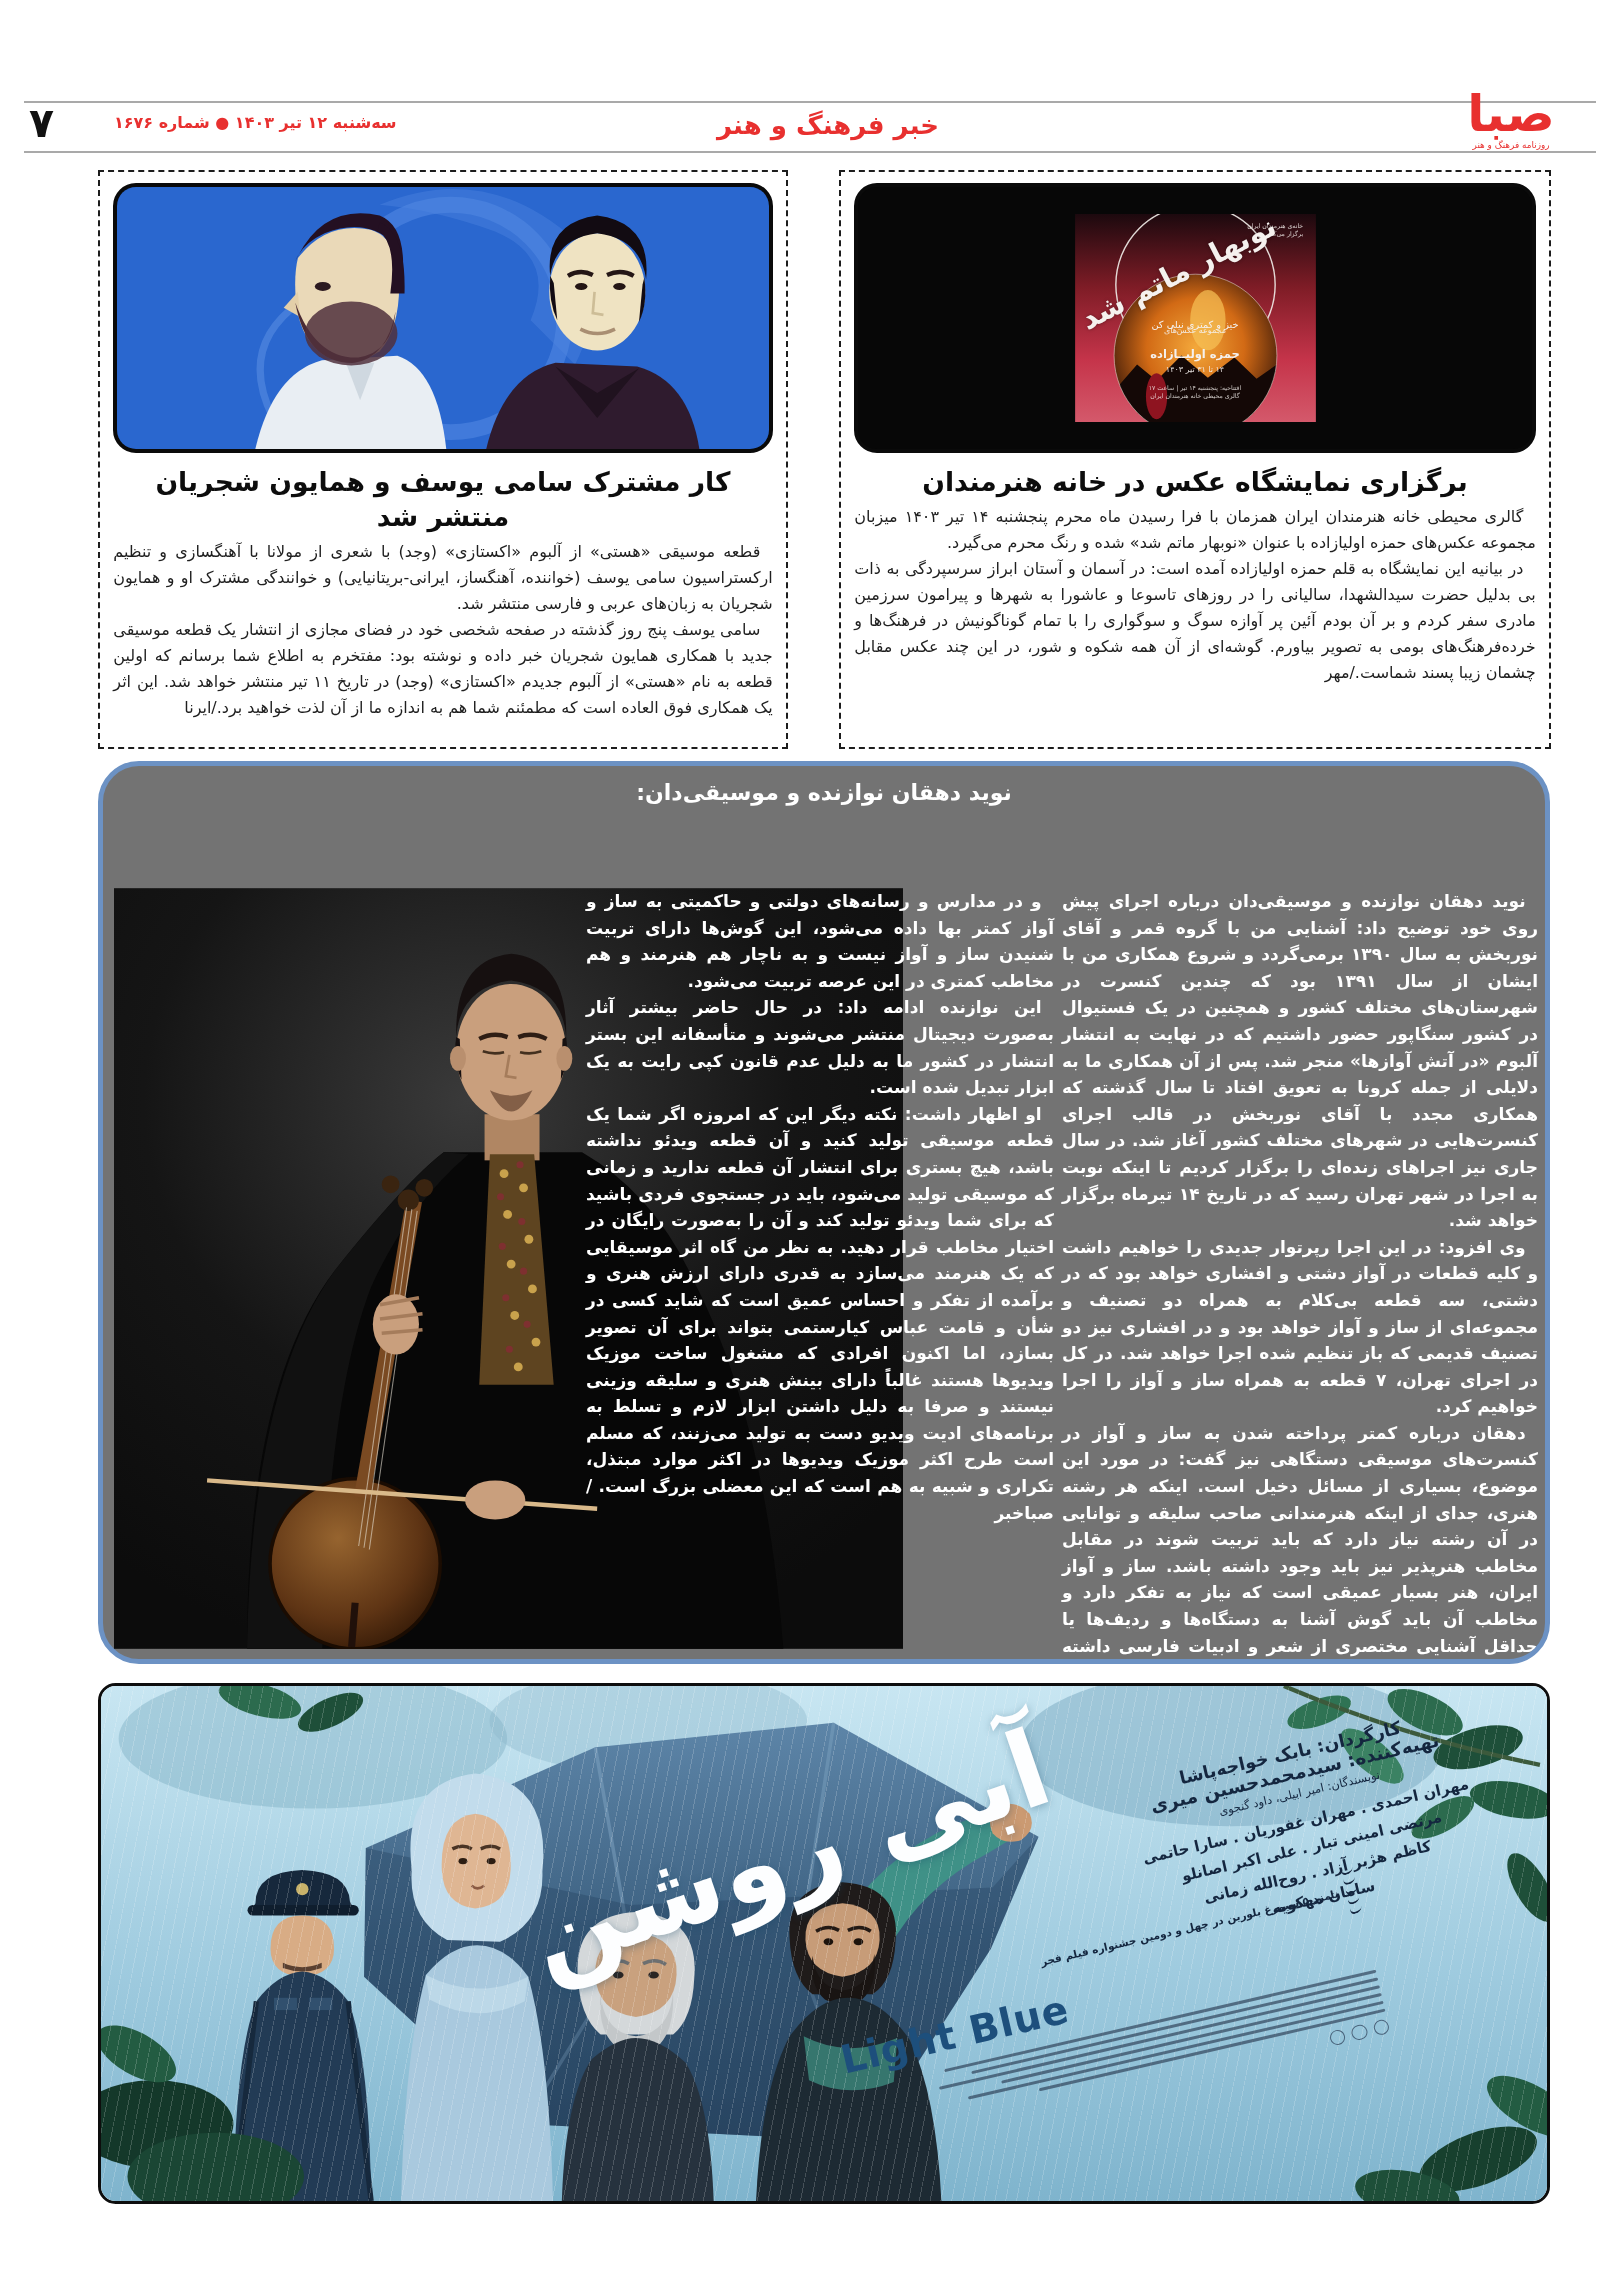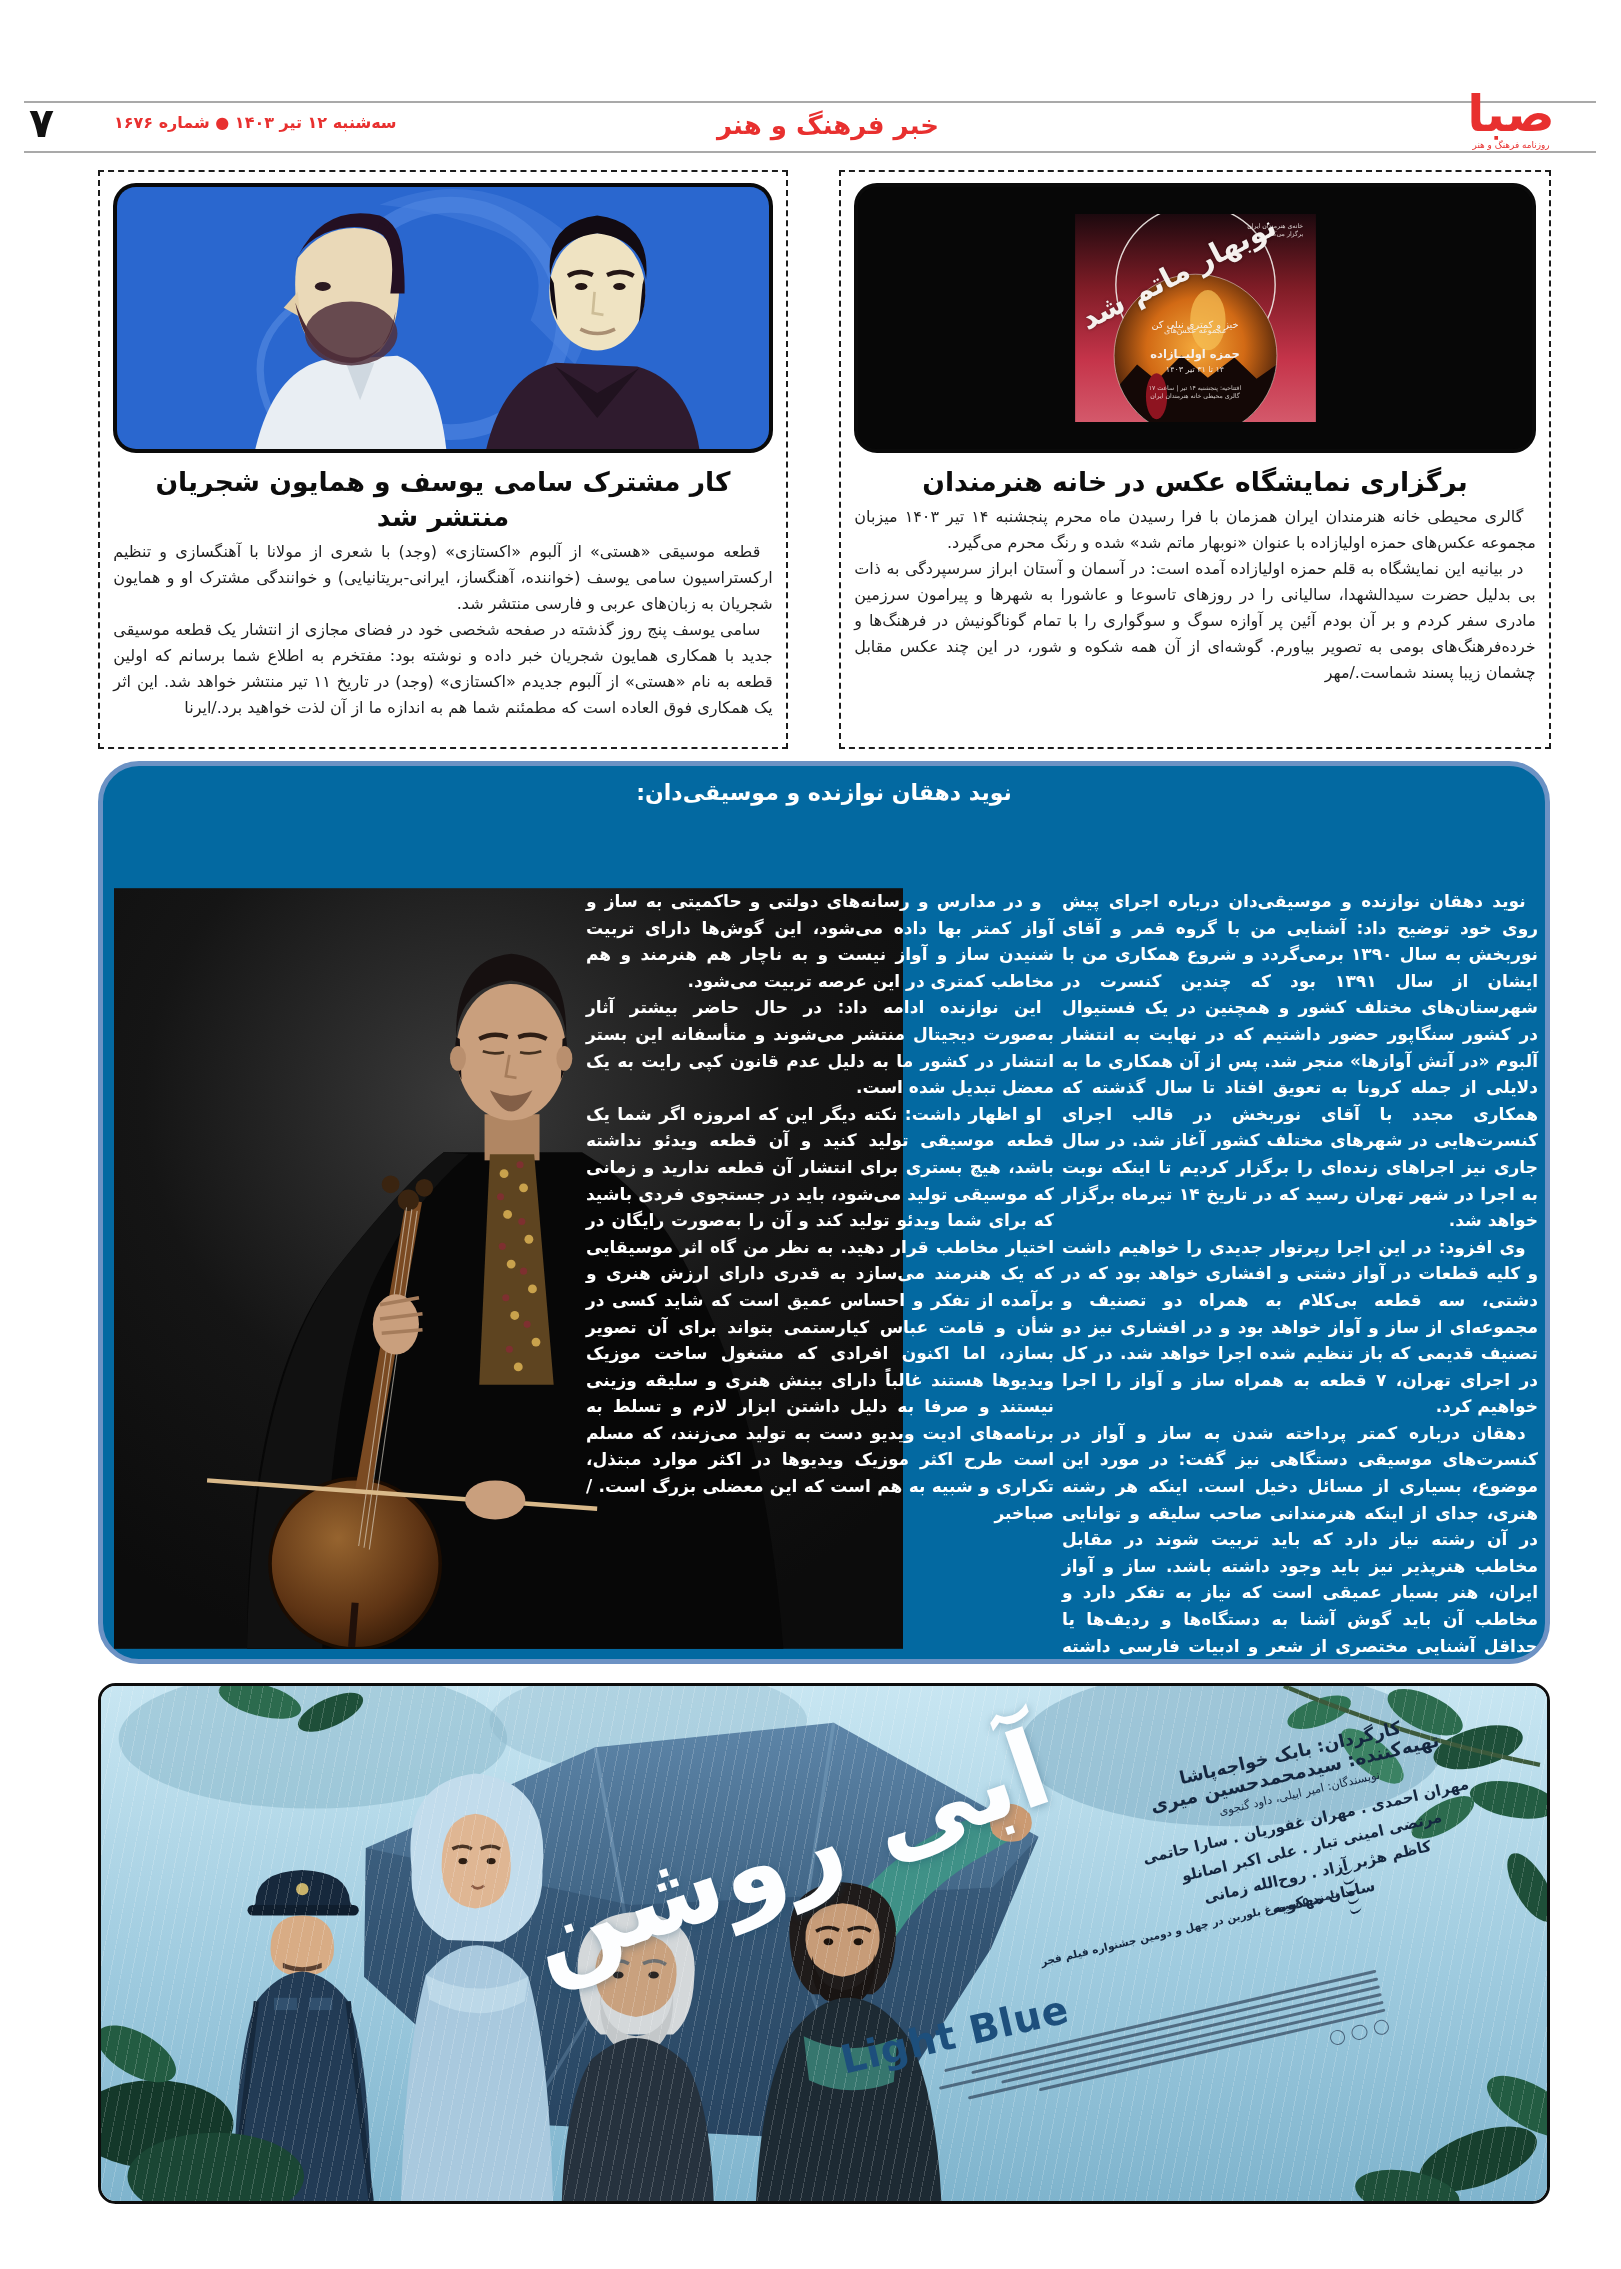--- a/index.html
+++ b/index.html
@@ -31,21 +31,21 @@
   .album-poster svg{position:absolute;inset:0;width:100%;height:100%;}
   .ap-txt{position:absolute;color:#f5f1ee;text-align:center;direction:rtl;white-space:nowrap;}
   .ap-organizer{right:12.4px;top:8.9px;font-size:6.2px;line-height:8px;opacity:.85;text-align:right;}
   .ap-title{left:23px;top:35px;width:186px;font-size:29px;font-weight:bold;transform:rotate(-27deg);text-shadow:0 0 3.5px rgba(0,0,0,.4);}
   .ap-sub{left:32px;top:105px;width:177px;font-size:9.8px;}
   .ap-series{left:32px;top:112px;width:177px;font-size:8px;opacity:.9;}
   .ap-photog{left:32px;top:133px;width:177px;font-size:11.5px;font-weight:bold;}
   .ap-dates{left:32px;top:151px;width:177px;font-size:8px;opacity:.9;}
   .ap-open{left:32px;top:170px;width:177px;font-size:6.2px;line-height:8px;opacity:.8;}
   
-  .feature{position:absolute;left:99px;top:761px;width:1452px;height:903px;background:#0369a1;border:5.3px solid #6c92c4;border-radius:41px;box-sizing:border-box;overflow:hidden;color:#fff;}
+  .feature{position:absolute;left:99px;top:761px;width:1452px;height:903px;background:#737373;border:5.3px solid #6c92c4;border-radius:41px;box-sizing:border-box;overflow:hidden;color:#fff;}
   .feature .kicker{position:absolute;left:0;top:14px;width:100%;text-align:center;font-size:22px;font-weight:bold;}
   .feature .headline{position:absolute;left:0;top:44px;width:100%;text-align:center;font-size:38px;font-weight:bold;}
   .musician{position:absolute;left:10.6px;top:122px;width:789px;height:761px;}
   .fcol{position:absolute;top:122px;font-size:17px;font-weight:bold;line-height:26.6px;text-align:justify;direction:rtl;}
   .fcol p{margin:0;text-indent:12.4px;}
   .fcol.right{left:959px;width:476px;}
   .fcol.mid{left:483px;width:468px;}
   
   .film{position:absolute;left:99px;top:1683px;width:1452px;height:521px;border:3.5px solid #0d0d0d;border-radius:17.7px;box-sizing:border-box;overflow:hidden;}
   .film svg.scene{position:absolute;inset:0;width:100%;height:100%;}
@@ -256,21 +256,21 @@
       <path d="M300,470 L344,462 M300,486 L348,480 M302,502 L348,498" stroke="#a57c5b" stroke-width="4" fill="none"></path>
     </svg>
 
     <div class="fcol right">
       <p>نوید دهقان نوازنده و موسیقی‌دان درباره اجرای پیش روی خود توضیح داد: آشنایی من با گروه قمر و آقای نوربخش به سال ۱۳۹۰ برمی‌گردد و شروع همکاری من با ایشان از سال ۱۳۹۱ بود که چندین کنسرت در شهرستان‌های مختلف کشور و همچنین در یک فستیوال در کشور سنگاپور حضور داشتیم که در نهایت به انتشار آلبوم «در آتش آوازها» منجر شد. پس از آن همکاری ما به دلایلی از جمله کرونا به تعویق افتاد تا سال گذشته که همکاری مجدد با آقای نوربخش در قالب اجرای کنسرت‌هایی در شهرهای مختلف کشور آغاز شد. در سال جاری نیز اجراهای زنده‌ای را برگزار کردیم تا اینکه نوبت به اجرا در شهر تهران رسید که در تاریخ ۱۴ تیرماه برگزار خواهد شد.</p>
       <p>وی افزود: در این اجرا رپرتوار جدیدی را خواهیم داشت و کلیه قطعات در آواز دشتی و افشاری خواهد بود که در دشتی، سه قطعه بی‌کلام به همراه دو تصنیف و مجموعه‌ای از ساز و آواز خواهد بود و در افشاری نیز دو تصنیف قدیمی که باز تنظیم شده اجرا خواهد شد. در کل در اجرای تهران، ۷ قطعه به همراه ساز و آواز را اجرا خواهیم کرد.</p>
       <p>دهقان درباره کمتر پرداخته شدن به ساز و آواز در کنسرت‌های موسیقی دستگاهی نیز گفت: در مورد این موضوع، بسیاری از مسائل دخیل است. اینکه هر رشته هنری، جدای از اینکه هنرمندانی صاحب سلیقه و توانایی در آن رشته نیاز دارد که باید تربیت شوند در مقابل مخاطب هنرپذیر نیز باید وجود داشته باشد. ساز و آواز ایران، هنر بسیار عمیقی است که نیاز به تفکر دارد و مخاطب آن باید گوش آشنا به دستگاه‌ها و ردیف‌ها یا حداقل آشنایی مختصری از شعر و ادبیات فارسی داشته باشد. زمانی که این مسائل وجود ندارد</p>
     </div>
     <div class="fcol mid">
       <p>و در مدارس و رسانه‌های دولتی و حاکمیتی به ساز و آواز کمتر بها داده می‌شود، این گوش‌ها دارای تربیت شنیدن ساز و آواز نیست و به ناچار هم هنرمند و هم مخاطب کمتری در این عرصه تربیت می‌شود.</p>
-      <p>این نوازنده ادامه داد: در حال حاضر بیشتر آثار به‌صورت دیجیتال منتشر می‌شوند و متأسفانه این بستر انتشار در کشور ما به دلیل عدم قانون کپی رایت به یک معضل تبدیل شده است.</p>
+      <p>این نوازنده ادامه داد: در حال حاضر بیشتر آثار به‌صورت دیجیتال منتشر می‌شوند و متأسفانه این بستر انتشار در کشور ما به دلیل عدم قانون کپی رایت به یک ابزار تبدیل شده است.</p>
       <p>او اظهار داشت: نکته دیگر این که امروزه اگر شما یک قطعه موسیقی تولید کنید و آن قطعه ویدئو نداشته باشد، هیچ بستری برای انتشار آن قطعه ندارید و زمانی که موسیقی تولید می‌شود، باید در جستجوی فردی باشید که برای شما ویدئو تولید کند و آن را به‌صورت رایگان در اختیار مخاطب قرار دهید. به نظر من گاه اثر موسیقایی که یک هنرمند می‌سازد به قدری دارای ارزش هنری و برآمده از تفکر و احساس عمیق است که شاید کسی در شأن و قامت عباس کیارستمی بتواند برای آن تصویر بسازد، اما اکنون افرادی که مشغول ساخت موزیک ویدیوها هستند غالباً دارای بینش هنری و سلیقه وزینی نیستند و صرفا به دلیل داشتن ابزار لازم و تسلط به برنامه‌های ادیت ویدیو دست به تولید می‌زنند، که مسلم است طرح اکثر موزیک ویدیوها در اکثر موارد مبتذل، تکراری و شبیه به هم است که این معضلی بزرگ است. /صباخبر</p>
     </div>
   </div>
 
   <div class="film">
     <svg class="scene" viewBox="0 0 1638 588" preserveAspectRatio="none">
       <defs>
         <linearGradient id="sky" x1="0" y1="0" x2="0" y2="1">
           <stop offset="0" stop-color="#c8e6f2"></stop>
             <stop offset="0.55" stop-color="#9fcbdf"></stop>

